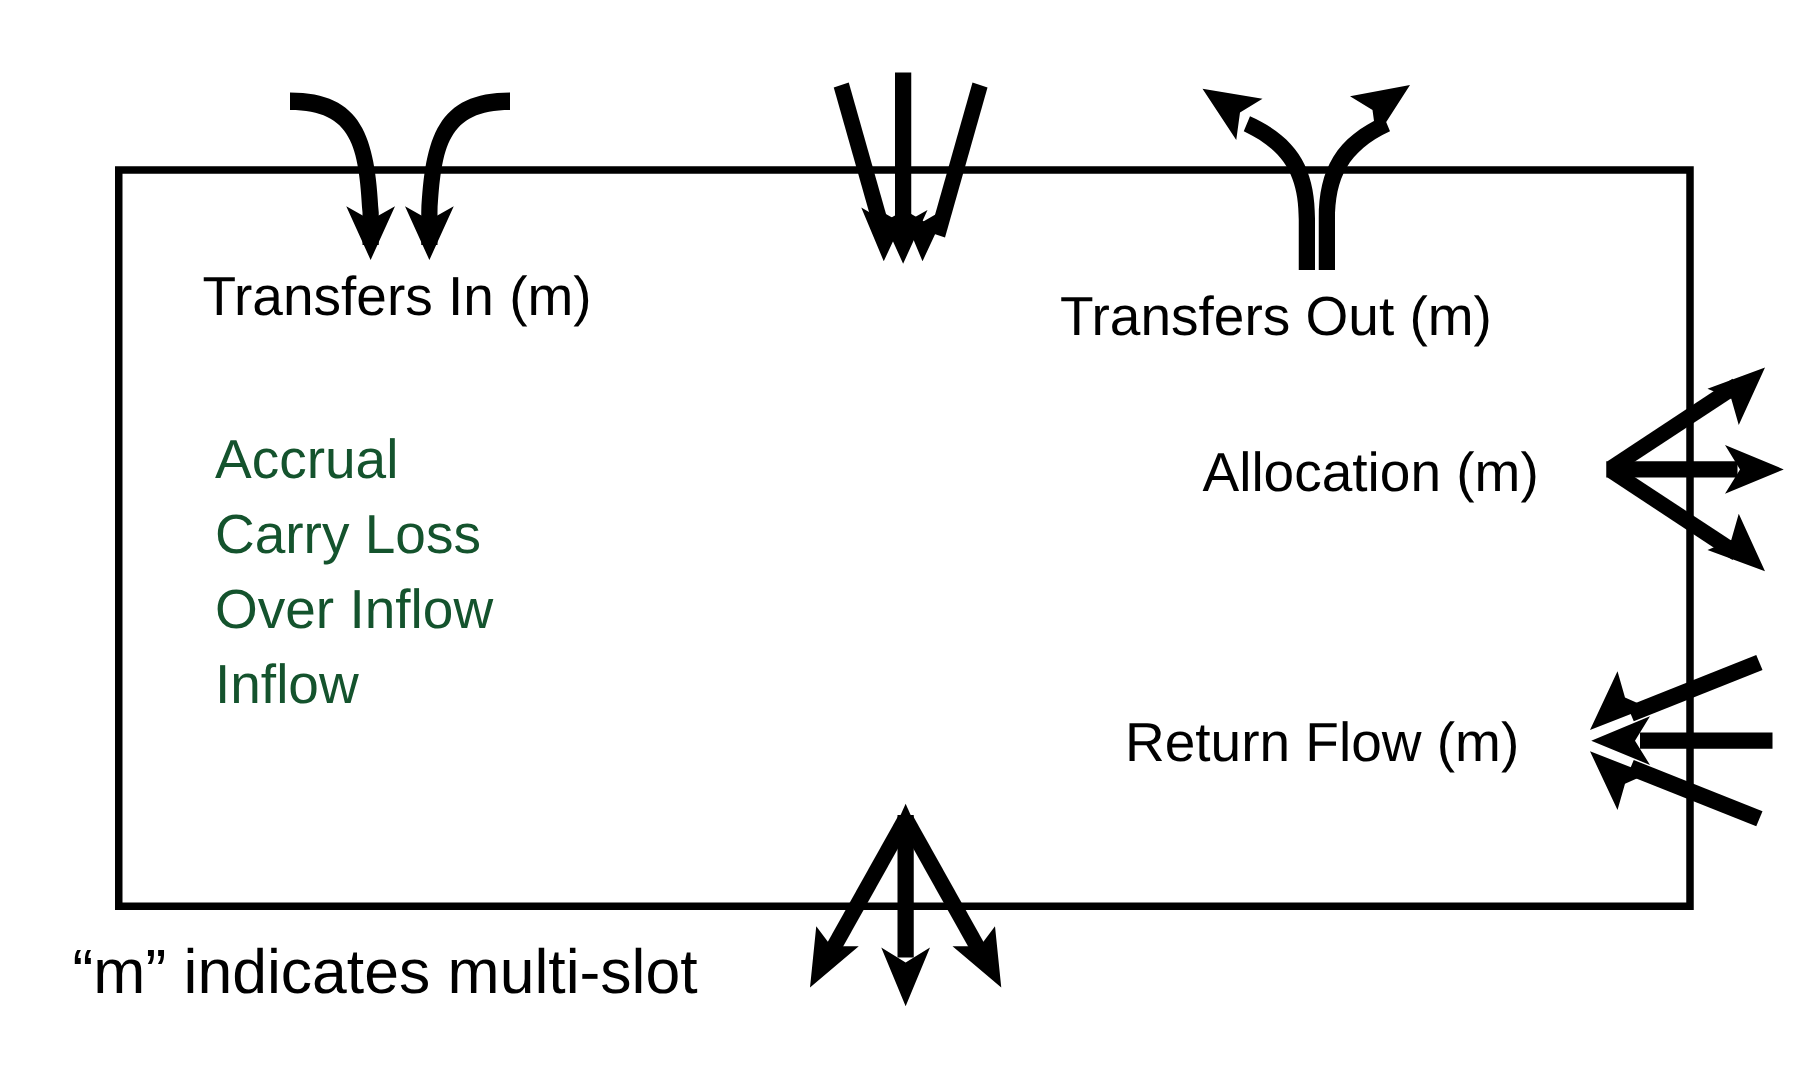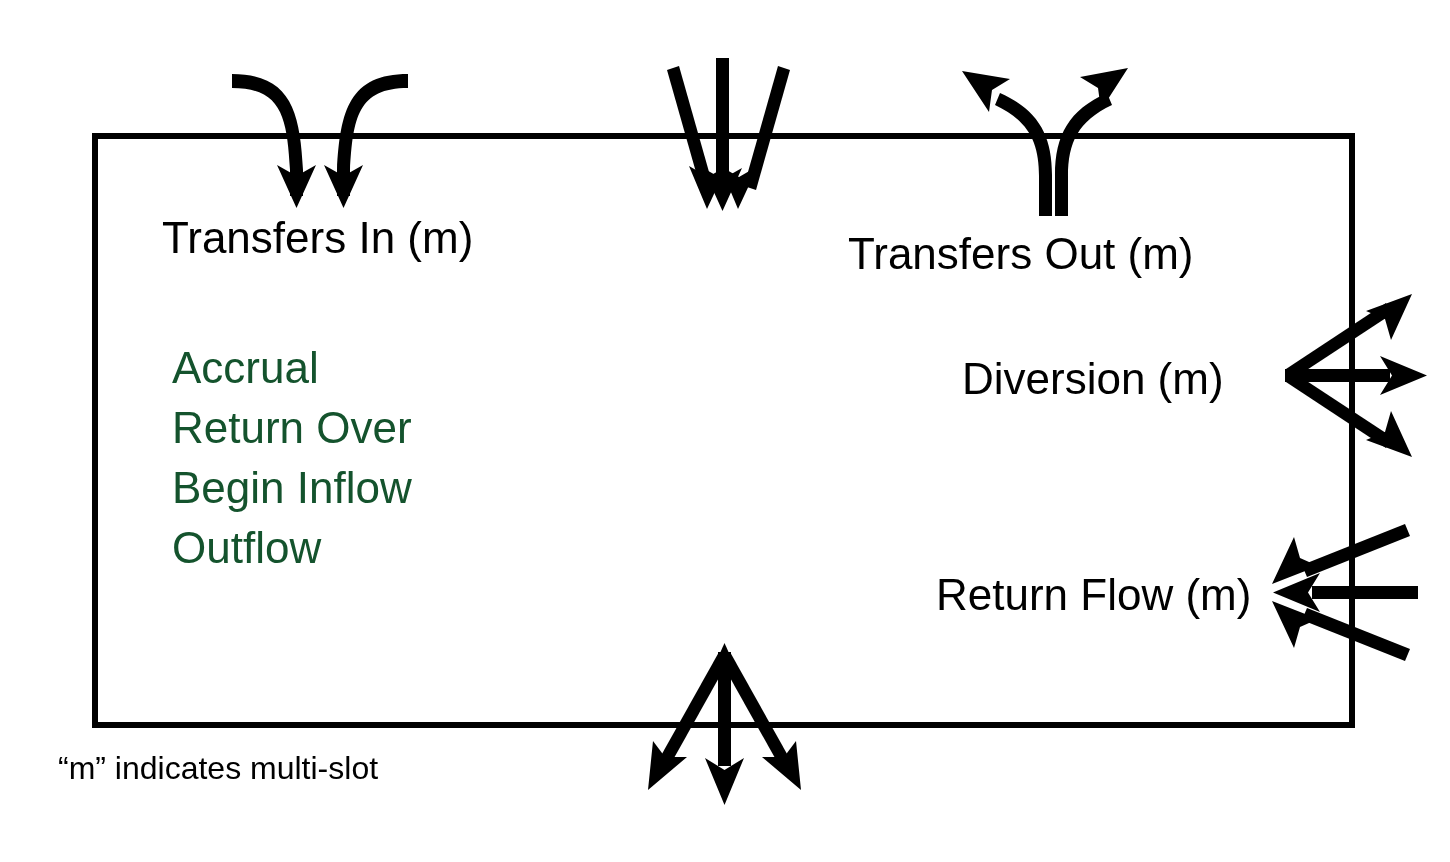--- a/index.html
+++ b/index.html
@@ -39,23 +39,23 @@
     font-family: "Liberation Sans", sans-serif;
     font-size: 44px;
     line-height: 60px;
     color: #14532d;
   }
   .slot-list div { white-space: nowrap; }
   #label-transfers-in   { left: 162px;  top: 216px; }
   #label-inflow         { left: 608px;  top: 216px; }
   #label-transfers-out  { left: 848px;  top: 232px; }
   #label-diversion      { left: 962px;  top: 357px; }
-  #label-return-flow    { left: 900px;  top: 573px; margin-left: 36px; }
+  #label-return-flow    { left: 900px;  top: 573px; }
   #label-outflow        { left: 594px;  top: 592px; }
-  #caption-multislot    { left: 58px;   top: 752px; font-size: 32px; }
+  #caption-multislot    { left: 58px;   top: 752px; font-size: 50px; }
 </style>
 </head>
 <body>
 
 <div id="canvas">
 
   <svg id="diagram-svg" viewBox="0 0 1450 862">
 
     <rect x="95" y="136" width="1257" height="589" fill="none" stroke="#000000" stroke-width="6"></rect>
 
@@ -132,27 +132,27 @@
       <polygon points="724.5,643 716,662 733,662" fill="#000000"></polygon>
     </g>
 
   </svg>
 
   <div class="lbl" id="label-transfers-in">Transfers In (m)</div>
 
 
   <div class="lbl" id="label-transfers-out">Transfers Out (m)</div>
 
-  <div class="lbl" id="label-diversion">Diversion (m)</div>
+  <div class="lbl" id="label-diversion">Allocation (m)</div>
 
   <div class="lbl" id="label-return-flow">Return Flow (m)</div>
 
 
   <div class="slot-list">
     <div>Accrual</div>
-    <div>Return Over</div>
-    <div>Begin Inflow</div>
-    <div>Outflow</div>
+    <div>Carry Loss</div>
+    <div>Over Inflow</div>
+    <div>Inflow</div>
   </div>
 
   <div class="lbl" id="caption-multislot">“m” indicates multi-slot</div>
 
 </div>
 
 </body></html>

